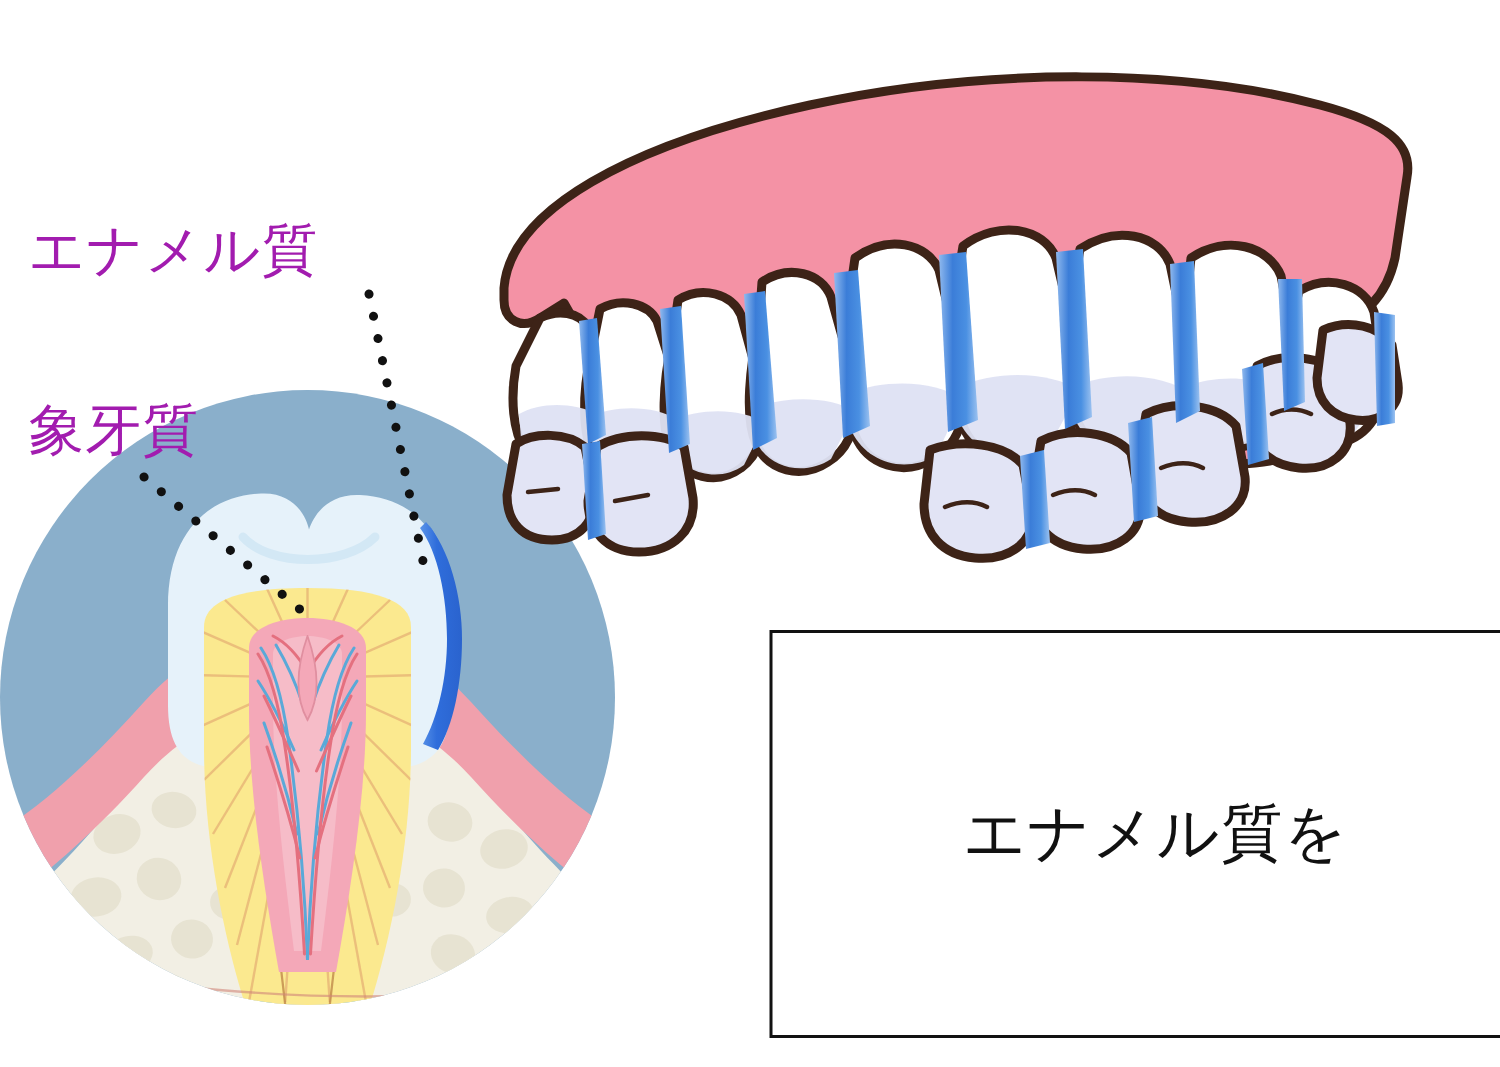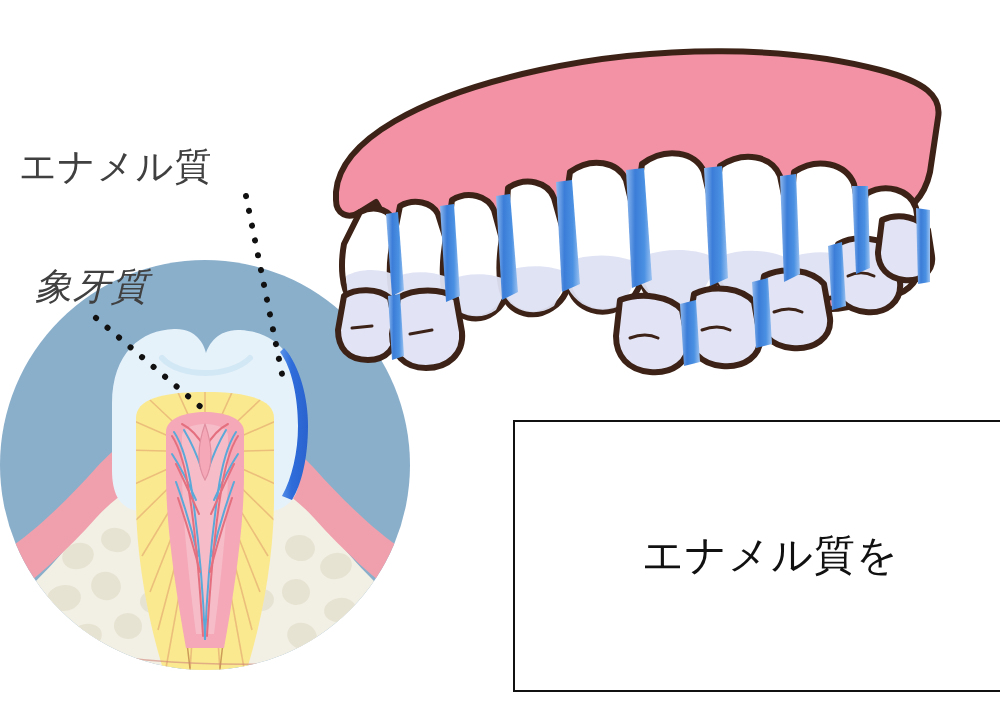--- a/index.html
+++ b/index.html
@@ -21,30 +21,30 @@
   #artboard {
     position: absolute;
     left: 0;
     top: 0;
     width: 1000px;
     height: 711px;
   }
   
   .anno-label {
     position: absolute;
-    color: #404040;
+    color: #a21caf;
     font-family: "DejaVu Sans", "Liberation Sans", sans-serif;
     font-size: 37px;
     line-height: 1.0;
     letter-spacing: 1px;
     white-space: nowrap;
     user-select: none;
   }
   #label-enamel { left: 19px; top: 148px; }
-  #label-dentin { left: 35px; top: 268px; font-style: italic; }
+  #label-dentin { left: 19px; top: 268px; }
 
   
   #caption-box {
     position: absolute;
     left: 469px;
     top: 420px;
     width: 515px;
     height: 272px;
     box-sizing: border-box;
     border: 2px solid #111111;

